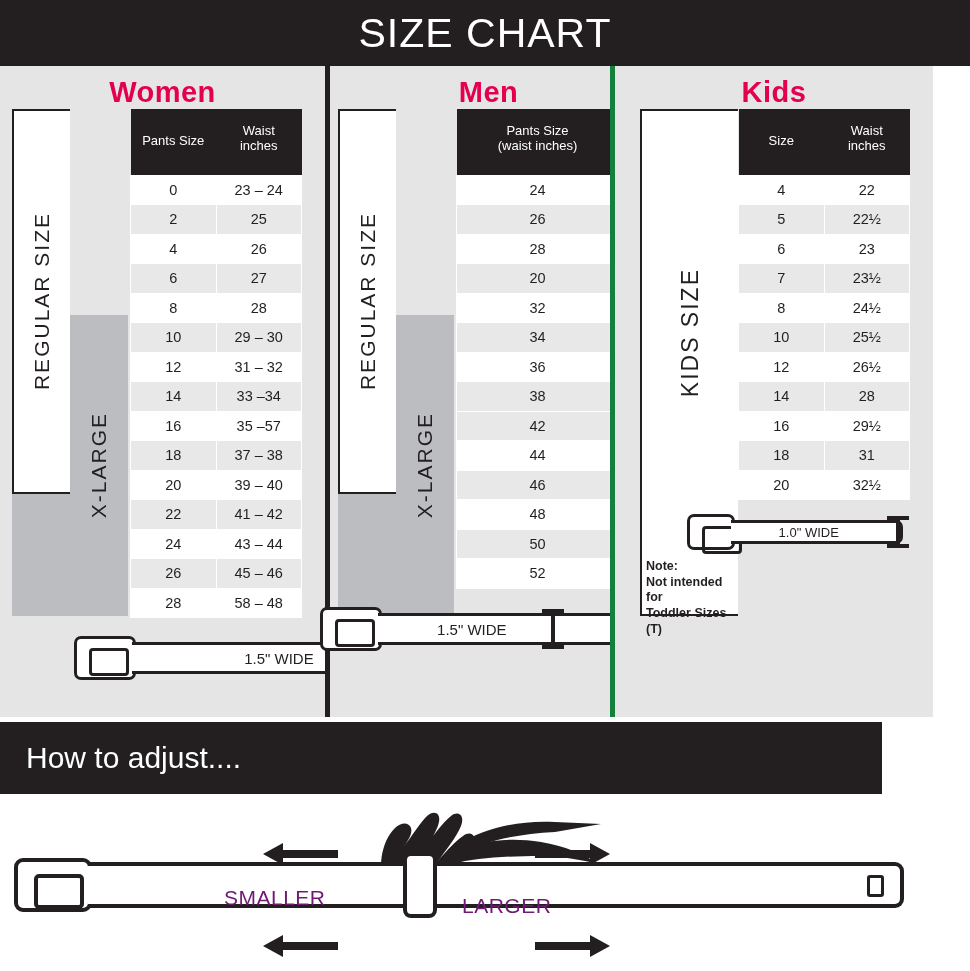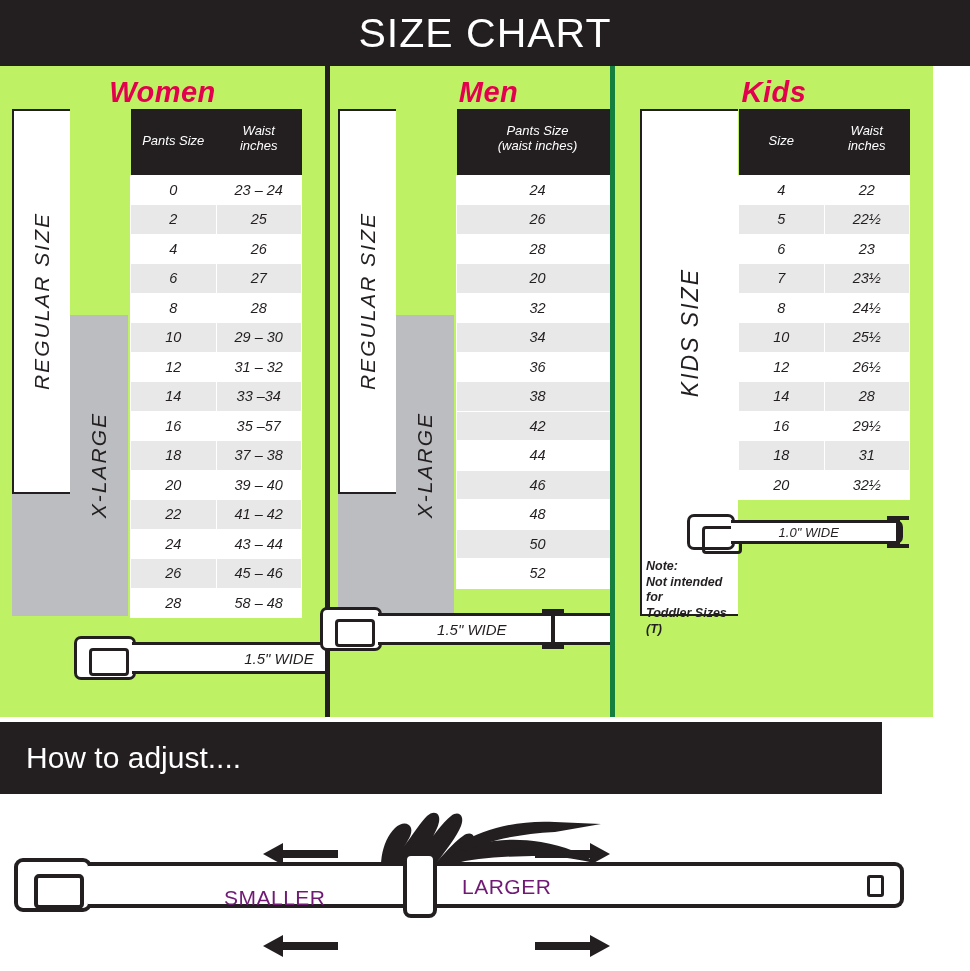--- a/index.html
+++ b/index.html
@@ -34,22 +34,21 @@
   
   .panels {
     position: absolute;
     left: 0; top: 66px;
     width: 970px; height: 651px;
   }
   .panel {
     position: absolute;
     top: 0;
     height: 651px;
-    background: #bef264;
-    font-style: italic;
+    background: #e5e5e5;
   }
   .panel.women { left: 0; width: 325px; }
   .panel.men   { left: 325px; width: 322px; border-left: 5px solid #231f20; }
   .panel.kids  { left: 610px; width: 323px; border-left: 5px solid #15803d; }
 
   .panel-head {
     text-align: center;
     color: #e3004f;
     font-size: 29px;
     font-weight: bold;
@@ -579,16 +578,16 @@
 
     <div class="big-belt">
       <div class="big-buckle"></div>
       <div class="big-strap">
         <div class="hole"></div>
       </div>
       <div class="slider"></div>
     </div>
 
     <div class="adj-label" style="left:224px; top:92px;">SMALLER</div>
-    <div class="adj-label" style="left:462px; top:81px;">LARGER</div>
+    <div class="adj-label" style="left:462px; top:100px;">LARGER</div>
   </div>
 
 </div>
 
 </body></html>

